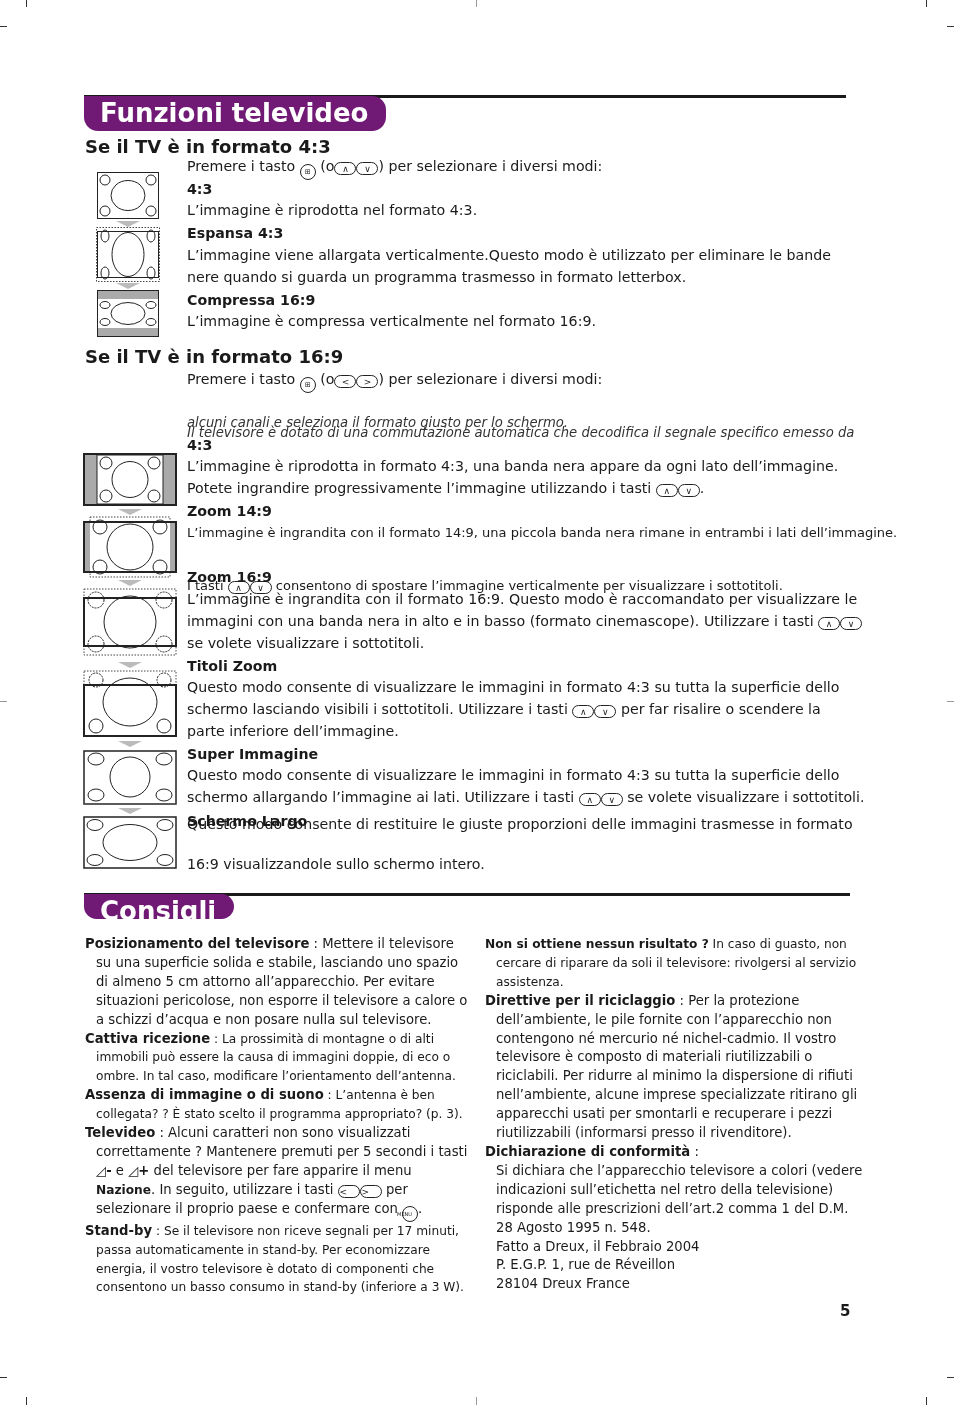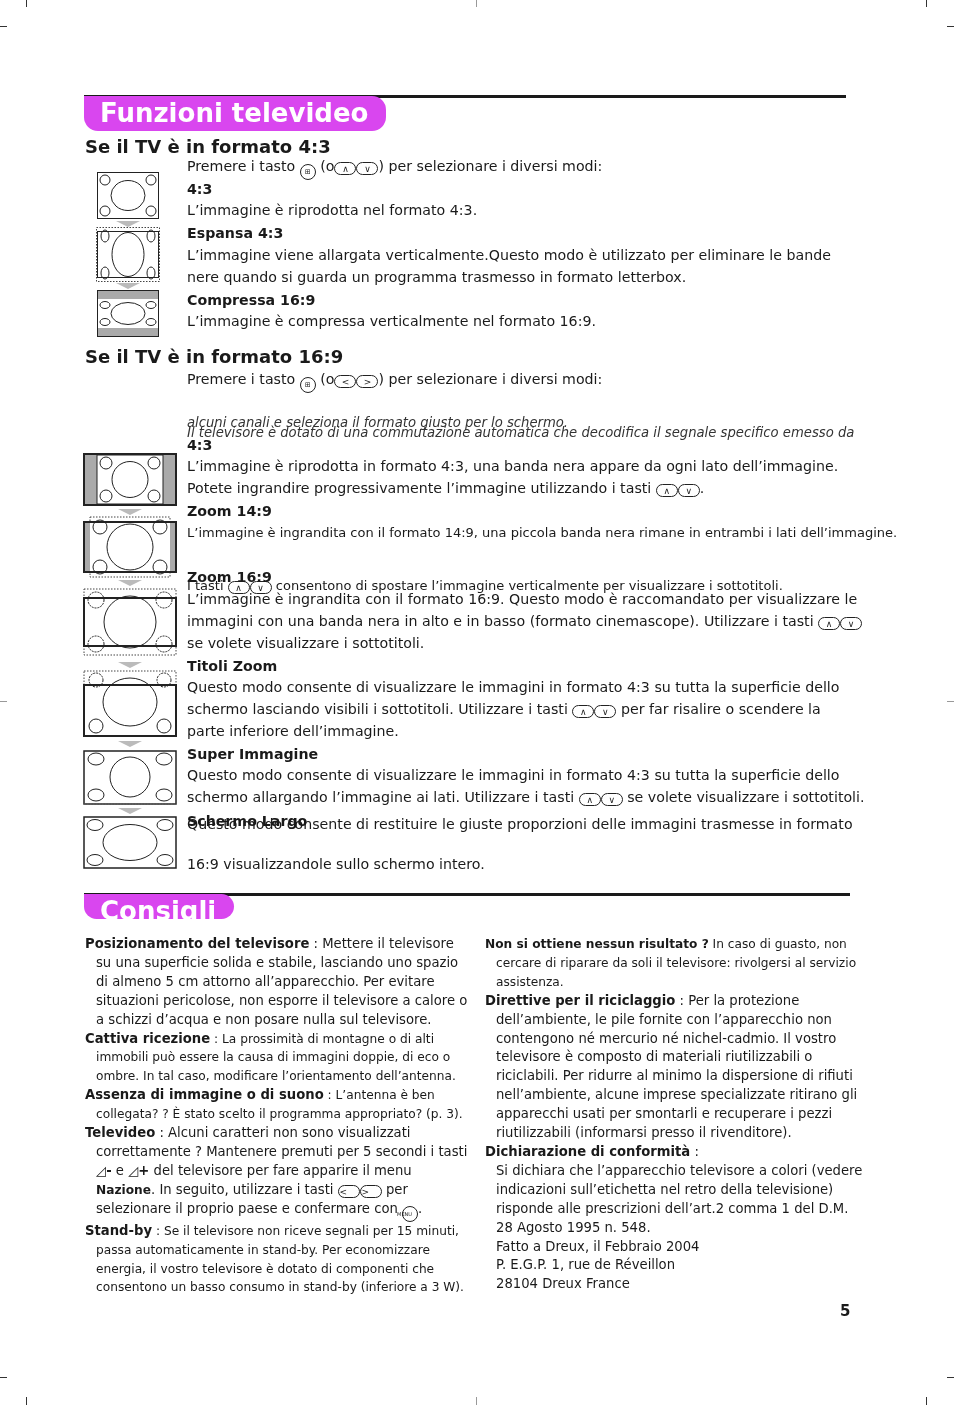--- a/index.html
+++ b/index.html
@@ -1,19 +1,19 @@
 <!DOCTYPE html>
 <html><head>
 <meta charset="utf-8">
 <style>
   html,body{margin:0;padding:0;background:#fff;}
   body{width:954px;height:1405px;position:relative;overflow:hidden;font-family:"DejaVu Sans",sans-serif;color:#1a1a1a;}
   .crop{position:absolute;background:#333;}
   .sec-rule{position:absolute;height:3px;background:#1a1a1a;}
-  .sec-title{position:absolute;background:#d946ef;color:#fff;font-weight:bold;border-radius:0 14px 14px 14px;padding:0 18px 0 16px;box-sizing:border-box;font-family:"DejaVu Sans",sans-serif;}
+  .sec-title{position:absolute;background:#701a75;color:#fff;font-weight:bold;border-radius:0 14px 14px 14px;padding:0 18px 0 16px;box-sizing:border-box;font-family:"DejaVu Sans",sans-serif;}
   .sub{position:absolute;left:85px;font-weight:bold;font-size:18px;}
   .txt{position:absolute;left:187px;font-size:14.2px;line-height:22px;white-space:nowrap;}
   .txt.b{font-weight:bold;}
   .txt.it{font-style:italic;font-size:13.2px;color:#333;}
   .txt.sm{font-size:13px;}
   .key{display:inline-block;border:1px solid #222;border-radius:9px;height:13px;min-width:22px;vertical-align:-1px;font-size:9px;line-height:12px;text-align:center;margin:0 0;box-sizing:border-box;}
   .roundkey{display:inline-block;width:16px;height:16px;border:1px solid #222;border-radius:50%;font-size:7px;line-height:15px;text-align:center;vertical-align:-3px;box-sizing:border-box;}
   .tv{position:absolute;box-sizing:border-box;}
   .arrow{position:absolute;width:0;height:0;border-left:12px solid transparent;border-right:12px solid transparent;border-top:6px solid #bbb;}
   .col{position:absolute;font-size:13.2px;line-height:18.9px;}
@@ -224,21 +224,21 @@
   <p><b>Posizionamento del televisore</b><span> : Mettere il televisore su una superficie solida e stabile, lasciando uno spazio di almeno 5 cm attorno all’apparecchio. Per evitare situazioni pericolose, non esporre il televisore a calore o a schizzi d’acqua e non posare nulla sul televisore.</span></p>
   <p><b>Cattiva ricezione</b><span class="small"> : La prossimità di montagne o di alti immobili può essere la causa di immagini doppie, di eco o ombre. In tal caso, modificare l’orientamento dell’antenna.</span></p>
   <p><b>Assenza di immagine o di suono</b><span class="small"> : L’antenna è ben collegata? ? È stato scelto il programma appropriato? (p. 3).</span></p>
   <p><b>Televideo</b><span> : Alcuni caratteri non sono visualizzati correttamente ? Mantenere premuti per 5 secondi i tasti</span>
     <b>◿-</b> <span>e</span> <b>◿+</b>
     <span>del televisore per fare apparire il menu</span>
     <b class="small">Nazione</b><span>. In seguito, utilizzare i tasti</span>
     <span class="key">&lt;</span><span class="key">&gt;</span>
     <span>per selezionare il proprio paese e confermare con</span>
     <span class="roundkey" style="font-size:5px;">MENU</span><span>.</span></p>
-  <p><b>Stand-by</b><span class="small"> : Se il televisore non riceve segnali per 15 minuti, passa automaticamente in stand-by. Per economizzare energia, il vostro televisore è dotato di componenti che consentono un basso consumo in stand-by (inferiore a 3 W).</span></p>
+  <p><b>Stand-by</b><span class="small"> : Se il televisore non riceve segnali per 17 minuti, passa automaticamente in stand-by. Per economizzare energia, il vostro televisore è dotato di componenti che consentono un basso consumo in stand-by (inferiore a 3 W).</span></p>
 </div>
 
 <div class="col" style="left:485px;top:935px;width:385px;">
   <p><b class="small">Non si ottiene nessun risultato ?</b><span class="small"> In caso di guasto, non cercare di riparare da soli il televisore: rivolgersi al servizio assistenza.</span></p>
   <p><b>Direttive per il riciclaggio</b><span> : Per la protezione dell’ambiente, le pile fornite con l’apparecchio non contengono né mercurio né nichel-cadmio. Il vostro televisore è composto di materiali riutilizzabili o riciclabili. Per ridurre al minimo la dispersione di rifiuti nell’ambiente, alcune imprese specializzate ritirano gli apparecchi usati per smontarli e recuperare i pezzi riutilizzabili (informarsi presso il rivenditore).</span></p>
   <p><b>Dichiarazione di conformità</b><span> :</span></p>
   <div style="padding-left:11px;">
     <div>Si dichiara che l’apparecchio televisore a colori (vedere</div>
     <div>indicazioni sull’etichetta nel retro della televisione)</div>
     <div>risponde alle prescrizioni dell’art.2 comma 1 del D.M.</div>

